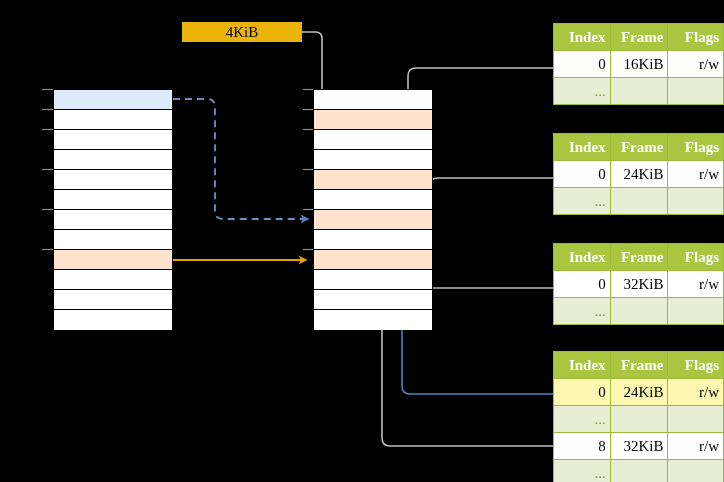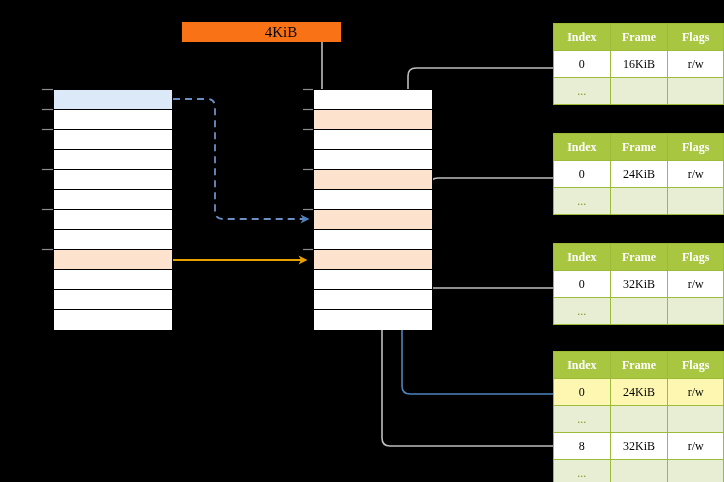--- a/index.html
+++ b/index.html
@@ -44,23 +44,23 @@
   .pt {
     position: absolute;
     border-collapse: collapse;
     border: 1px solid #9cbb3b;
     table-layout: fixed;
   }
   .pt th, .pt td {
     border: 1px solid #9cbb3b;
     padding: 0 4px;
     height: 26px;
-    font-size: 12px;
+    font-size: 15px;
     line-height: 26px;
-    text-align: center;
+    text-align: right;
     white-space: nowrap;
     overflow: hidden;
   }
   .pt th {
     background: #a8c63f;
     color: #ffffff;
     font-weight: bold;
   }
   .pt td {
     background: #ffffff;
@@ -73,27 +73,26 @@
   .pt td.hl {
     background: #fdf7b2;
   }
   .pt .col-index { width: 57px; }
   .pt .col-frame { width: 58px; }
   .pt .col-flags { width: 56px; }
 
   
   .sizelabel {
     position: absolute;
-    background: #f97316;
+    background: #eab308;
     color: #000000;
     font-size: 15px;
     line-height: 20px;
     text-align: center;
     white-space: nowrap;
-    padding-left: 39px;
   }
 </style>
 </head>
 <body>
 
 <div id="canvas">
 
   <svg class="layer" viewBox="0 0 724 482">
     <defs>
       <marker id="ah-gray" markerWidth="9" markerHeight="9" refX="4.5" refY="4.5" orient="auto" markerUnits="userSpaceOnUse">

